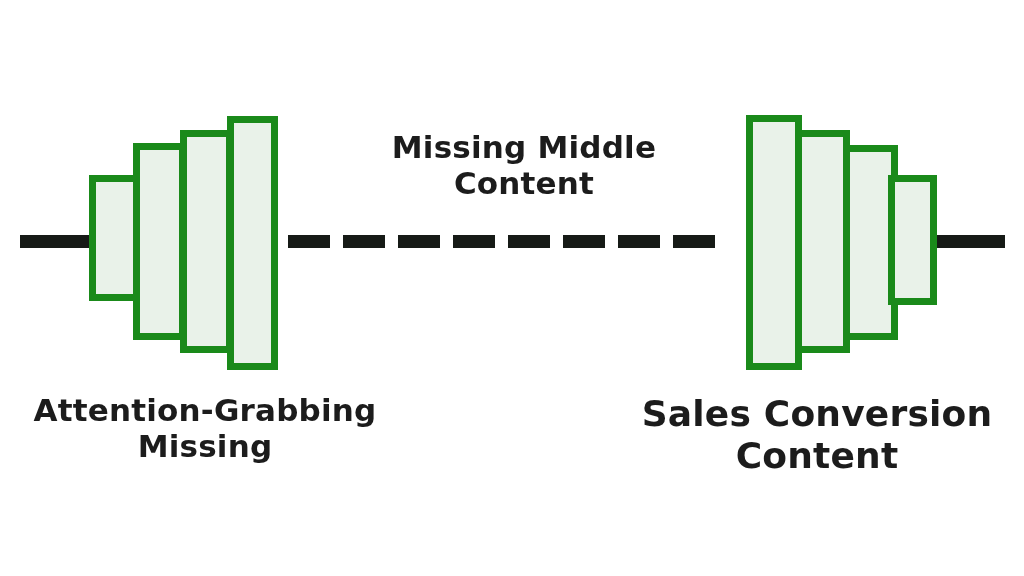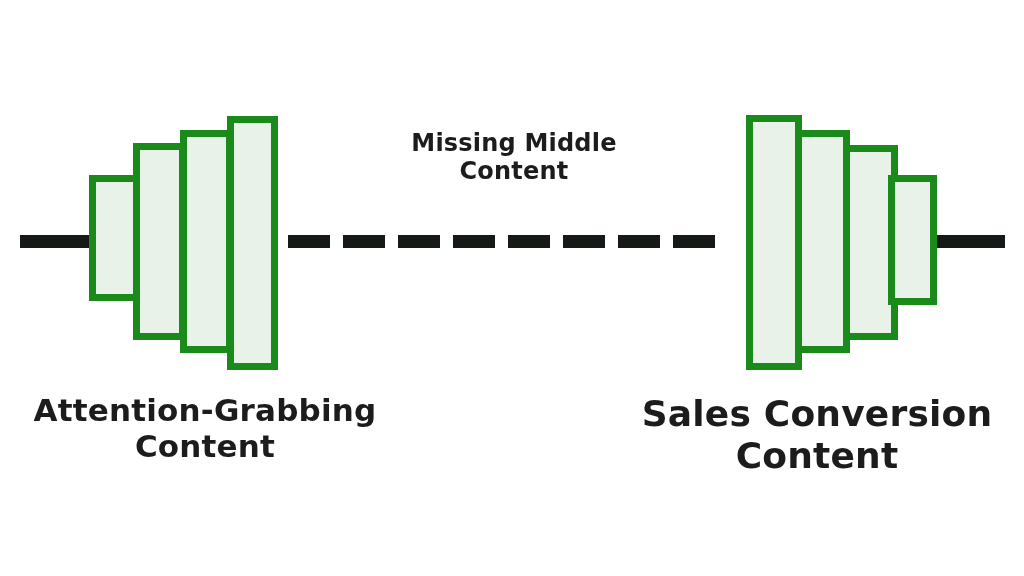--- a/index.html
+++ b/index.html
@@ -39,24 +39,24 @@
     position: absolute;
     text-align: center;
     color: #1c1c1c;
     font-family: "DejaVu Sans", sans-serif;
     font-weight: 700;
     letter-spacing: 0.2px;
     line-height: 1.16;
     white-space: pre-line;
   }
   #label-middle {
-    left: 322px;
+    left: 332px;
     top: 130px;
     width: 384px;
-    font-size: 24px;
+    font-size: 31px;
   }
   #label-left {
     left: 8px;
     top: 393px;
     width: 394px;
     font-size: 31px;
   }
   #label-right {
     left: 620px;
     top: 393px;
@@ -93,18 +93,18 @@
       <div class="bar" style="left: 746px; top: 115px; width: 56px; height: 255px; background: rgb(233, 242, 233); border-color: rgb(26, 138, 26);"></div>
       <div class="bar" style="left: 795px; top: 130px; width: 55px; height: 223px; background: rgb(233, 242, 233); border-color: rgb(26, 138, 26);"></div>
       <div class="bar" style="left: 843px; top: 145px; width: 55px; height: 195px; background: rgb(233, 242, 233); border-color: rgb(26, 138, 26);"></div>
       <div class="bar" style="left: 888px; top: 175px; width: 49px; height: 130px; background: rgb(233, 242, 233); border-color: rgb(26, 138, 26);"></div>
     </div>
 
   <div class="label" id="label-middle" style="color: rgb(28, 28, 28);">Missing Middle
 Content</div>
 
   <div class="label" id="label-left" style="color: rgb(28, 28, 28);">Attention-Grabbing
-Content</div>
+Missing</div>
 
   <div class="label" id="label-right" style="color: rgb(28, 28, 28);">Sales Conversion
 Content</div>
 
 </div>
 
 </body></html>

